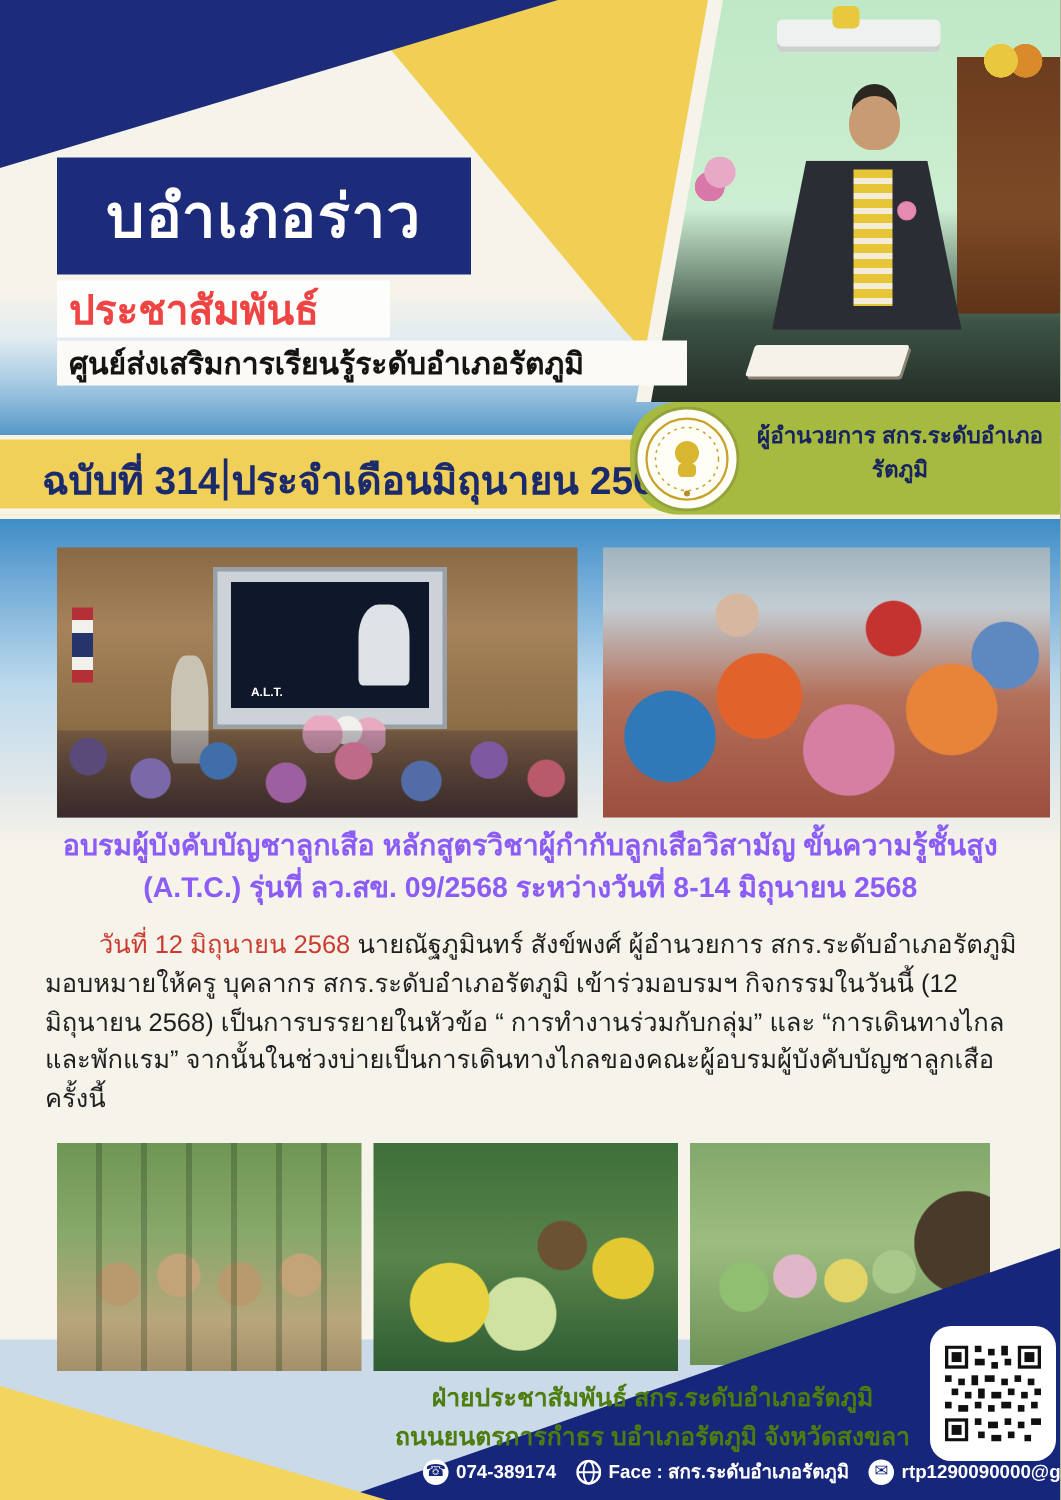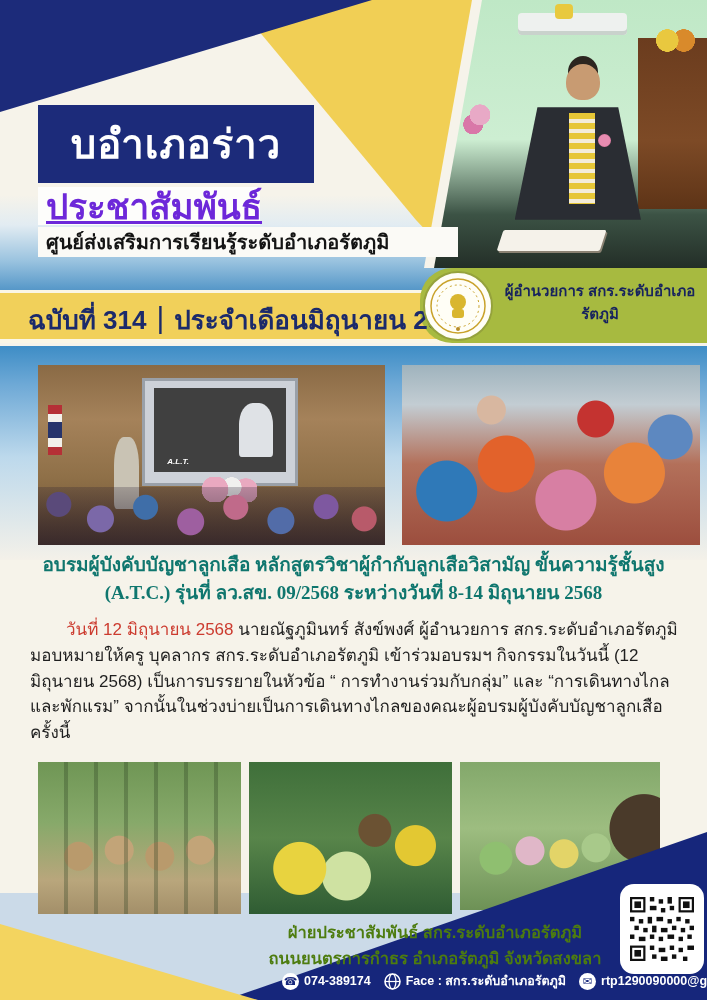--- a/index.html
+++ b/index.html
@@ -49,43 +49,43 @@
   .side-flowers { left:15%; top:38%; width:12%; height:12%;
     background:radial-gradient(circle at 50% 40%,#e8a9c6 0 40%,transparent 41%),
                radial-gradient(circle at 30% 70%,#d977a8 0 30%,transparent 31%); }
 
   
   .title-box { left:38px; top:105px; width:276px; height:78px; background:#1c2b7a;
     display:flex; align-items:center; justify-content:center; z-index:5; }
   .title-box span { color:#fff; font-size:40px; font-weight:800; letter-spacing:1px; }
   .subtitle-box { left:38px; top:187px; width:222px; height:38px; background:#fdfdfb;
     display:flex; align-items:center; padding-left:8px; z-index:5; }
-  .subtitle-box span { color:#6d28d9; font-size:35px; font-weight:800;text-decoration:underline; }
+  .subtitle-box span { color:#ef4444; font-size:27px; font-weight:800; }
   .org-strip { left:38px; top:227px; width:420px; height:30px; background:#fbfaf6;
     display:flex; align-items:center; padding-left:8px; z-index:5; }
   .org-strip span { color:#141414; font-size:20px; font-weight:600; }
 
   
   .issue-band { left:0; top:290px; width:707px; height:53px; background:#f1d05a;
     border-top:3px solid #faf6e6; border-bottom:4px solid #faf6e6; z-index:4; }
-  .issue-text { left:28px; top:299px; display:flex; align-items:center; gap:10px; z-index:6;
+  .issue-text { left:28px; top:299px; display:flex; align-items:center; z-index:6;
     color:#1b2a6b; font-size:26px; font-weight:800; }
   .issue-text .divider { font-weight:300; font-size:30px; transform:translateY(-2px); }
   .director-pill { left:420px; top:268px; width:287px; height:75px; background:#a7ba40;
     border-radius:32px 0 0 32px; z-index:5; }
   .seal { left:423px; top:271px; width:70px; height:70px; z-index:6; }
   .director-text { left:498px; top:280px; width:204px; text-align:center; z-index:6;
     color:#17235e; font-weight:700; font-size:15px; line-height:1.5; }
 
   
   .photo { z-index:4; }
   .photo-hall { left:38px; top:365px; width:347px; height:180px;
     background:linear-gradient(180deg,#8a6a45 0%,#a5825a 30%,#8f7048 62%,#6b4e30 100%); }
   .screen { left:30%; top:7%; width:45%; height:60%; background:#cdd1d8; border:3px solid #9aa0a8; }
-  .slide { position:absolute; left:6%; top:7%; right:6%; bottom:10%; background:#404040;font-style:italic; }
+  .slide { position:absolute; left:6%; top:7%; right:6%; bottom:10%; background:#0f172a; }
   .slide-fig { position:absolute; right:10%; top:18%; width:26%; height:64%; background:#dfe2e6; border-radius:40% 40% 8% 8%; }
   .slide-label { position:absolute; left:10%; bottom:8%; color:#fff; font-size:8px; font-weight:700; }
   .thaiflag { left:3%; top:22%; width:4%; height:28%;
     background:linear-gradient(180deg,#b53036 0 17%,#f2f0ea 17% 34%,#27346b 34% 66%,#f2f0ea 66% 83%,#b53036 83% 100%); }
   .speaker { left:22%; top:40%; width:7%; height:40%; background:#c9c3b4; border-radius:40% 40% 10% 10%; }
   .bouquet { left:47%; top:62%; width:16%; height:14%;
     background:radial-gradient(circle at 25% 50%,#e9a9c0 0 30%,transparent 31%),
                radial-gradient(circle at 55% 40%,#f0f0ee 0 28%,transparent 29%),
                radial-gradient(circle at 80% 55%,#e9a9c0 0 26%,transparent 27%); }
   .crowd { position:absolute; left:0; bottom:0; width:100%; height:32%;
@@ -105,21 +105,21 @@
      radial-gradient(circle at 35% 55%,#e2622b 0 28px,transparent 29px),
      radial-gradient(circle at 55% 75%,#d77fa3 0 30px,transparent 31px),
      radial-gradient(circle at 78% 60%,#e8833a 0 30px,transparent 31px),
      radial-gradient(circle at 90% 40%,#5d88c0 0 22px,transparent 23px),
      radial-gradient(circle at 65% 30%,#c43330 0 18px,transparent 19px),
      radial-gradient(circle at 30% 25%,#d8b7a0 0 14px,transparent 15px),
      linear-gradient(180deg,#9fb3bd 0%,#c3cdd3 22%,#b3705a 55%,#9c4e3e 100%); }
 
   
   .headline { left:0; top:551px; width:707px; text-align:center; z-index:3;
-    color:#0f766e; font-weight:800; font-size:19px; line-height:1.45;font-family:Liberation Serif, serif; }
+    color:#8b5cf6; font-weight:800; font-size:19px; line-height:1.45; }
   .body-text { left:30px; top:617px; width:650px; z-index:3;
     color:#1f1f1f; font-size:17px; line-height:1.52; text-indent:36px; text-align:left; }
   .body-text .date-red { color:#cc3b2f; }
 
   
   .photo-f1 { left:38px; top:762px; width:203px; height:152px;
     background:
      repeating-linear-gradient(90deg,transparent 0 26px,rgba(40,60,30,.30) 26px 30px),
      radial-gradient(circle at 20% 62%,#b99a6c 0 14px,transparent 15px),
      radial-gradient(circle at 40% 58%,#c2a478 0 14px,transparent 15px),
@@ -238,21 +238,21 @@
   </p>
 
   <div class="abs photo photo-f1"></div>
   <div class="abs photo photo-f2"></div>
   <div class="abs photo photo-f3"></div>
 
   <div class="abs footer-navy"></div>
   <div class="abs footer-yellow"></div>
   <div class="abs footer-lines">
     <div>ฝ่ายประชาสัมพันธ์ สกร.ระดับอำเภอรัตภูมิ</div>
-    <div>ถนนยนตรการกำธร อำเภอรัตภูมิ จังหวัดสงขลา</div>
+    <div>ถนนยนตรการกำธร บอำเภอรัตภูมิ จังหวัดสงขลา</div>
   </div>
   <div class="abs contact-row">
     <span class="contact-item">
       <span class="circle-ic">☎</span>
       <span>074-389174</span>
     </span>
     <span class="contact-item">
       <span style="display:flex">
         <svg width="17" height="17" viewBox="0 0 17 17">
           <circle cx="8.5" cy="8.5" r="7.5" fill="none" stroke="#fff" stroke-width="1.6"></circle>

